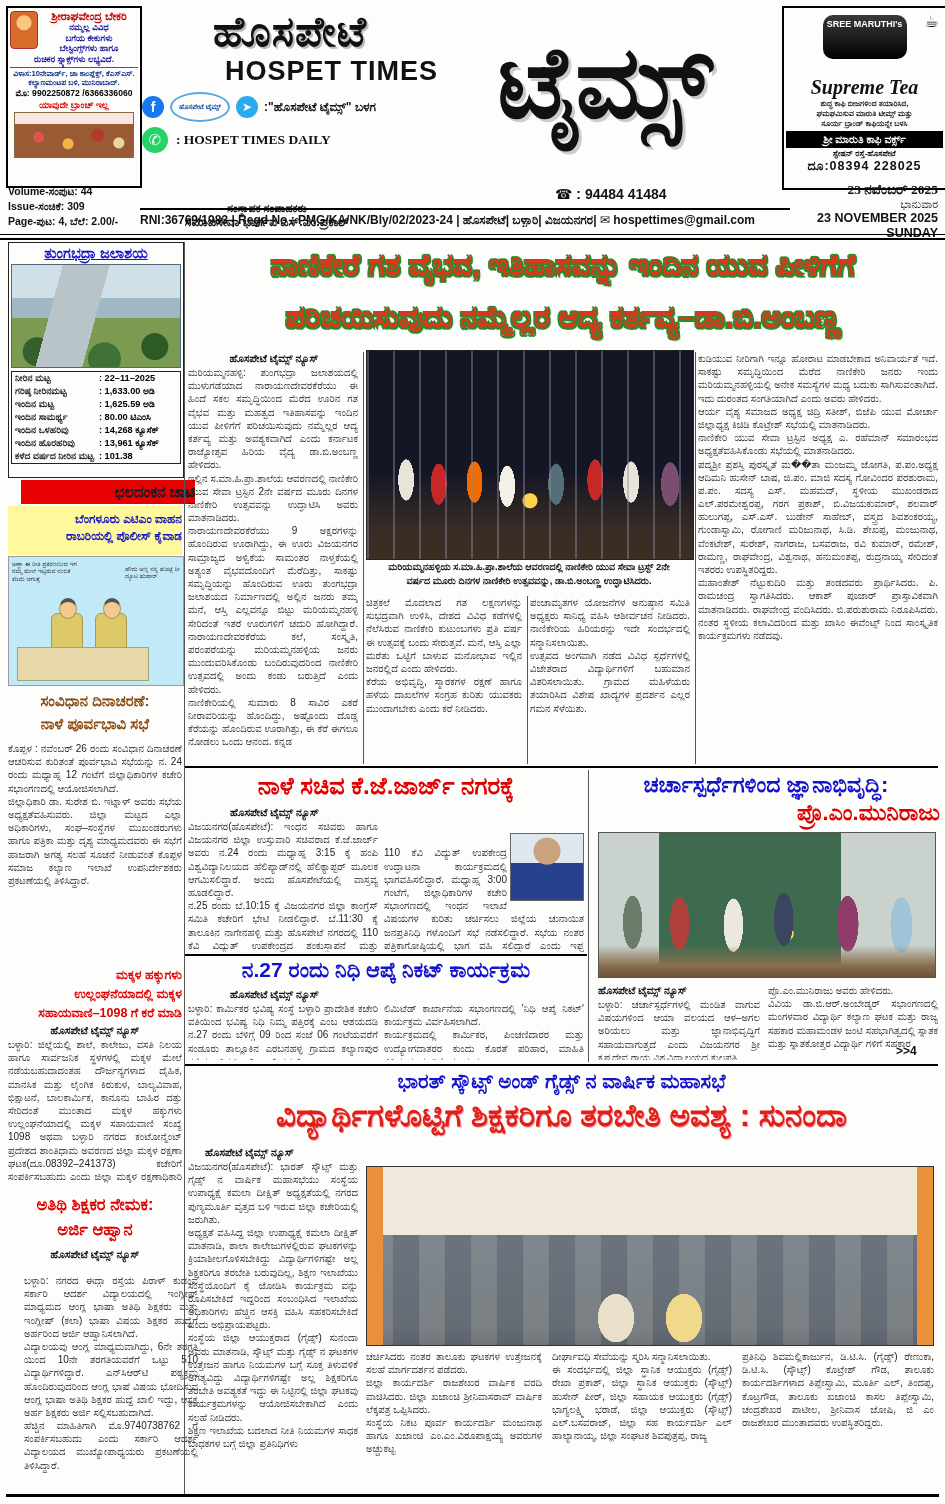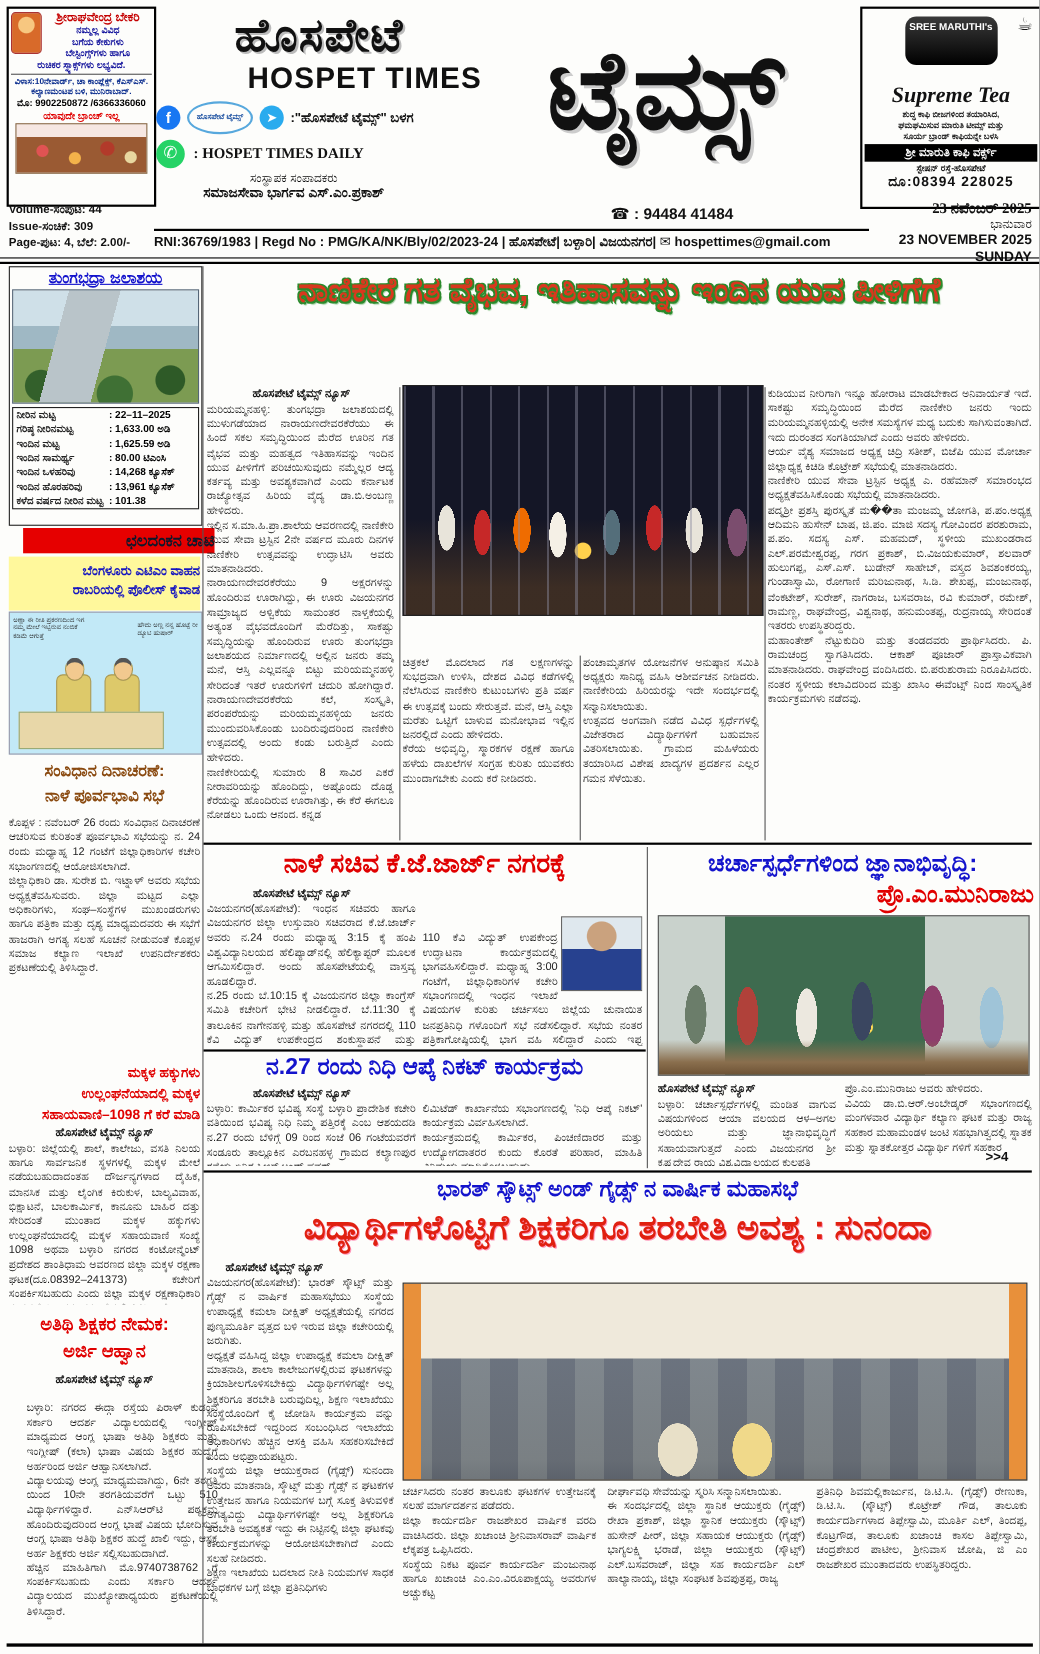--- a/index.html
+++ b/index.html
@@ -37,21 +37,21 @@
   #fb-icon{background:#1877f2;}
   #tg-icon{background:#2aabee;font-size:12px;}
   #fb-badge{width:56px;height:26px;border:2px solid #57a8dd;border-radius:50%;font-size:7px;color:#1a4fa0;
       display:flex;align-items:center;justify-content:center;text-align:center;line-height:1.1;font-weight:bold;}
   #tg-text{font-weight:bold;font-size:12px;}
   #wa-row{left:142px;top:126px;width:330px;height:28px;display:flex;align-items:center;gap:8px;}
   #wa-icon{background:#25d366;width:26px;height:26px;border-radius:50%;color:#fff;text-align:center;line-height:26px;font-size:15px;}
   #wa-text{font-weight:bold;font-size:13.5px;font-family:"Liberation Serif","DejaVu Serif",serif;}
   #founder-block{left:142px;top:156px;width:250px;text-align:center;}
   #editor-block{left:455px;top:156px;width:230px;text-align:center;}
-  .ed-label{font-weight:normal;font-size:11px;}
+  .ed-label{font-weight:bold;font-size:11px;margin-top:46px;}
   .ed-name{font-weight:bold;font-size:12.5px;}
   #phone-line{left:555px;top:186px;font-weight:bold;font-size:14px;}
   #ad-right{left:782px;top:6px;width:157px;height:176px;border:2px solid #000;padding:2px;text-align:center;}
   #tea-logo{margin:5px auto;width:84px;height:40px;background:linear-gradient(#3a3a3a,#000);border-radius:10px;color:#fff;
       font-size:9px;font-weight:bold;line-height:1.15;padding-top:4px;}
   #cup-icon{position:absolute;right:6px;top:4px;font-size:16px;}
   #tea-name{font-family:"Liberation Serif","DejaVu Serif",serif;font-style:italic;font-size:20px;font-weight:bold;margin-top:17px;}
   .tea-desc{font-size:7.6px;font-weight:bold;color:#222;line-height:1.3;}
   #tea-shop{background:#000;color:#fff;font-weight:bold;font-size:10.5px;padding:2px 0;margin-top:2px;}
   #tea-addr{font-size:8px;font-weight:bold;margin-top:1px;}
@@ -323,26 +323,31 @@
     <div>ಅತಿಥಿ ಶಿಕ್ಷಕರ ನೇಮಕ:</div>
     <div>ಅರ್ಜಿ ಆಹ್ವಾನ</div>
   </div>
   <div class="abs byline" id="guest-byline">ಹೊಸಪೇಟೆ ಟೈಮ್ಸ್ ನ್ಯೂಸ್</div>
   <div class="abs body-text" id="guest-body">ಬಳ್ಳಾರಿ: ನಗರದ ಈದ್ಗಾ ರಸ್ತೆಯ ಪಿರಾಳ್ ಕುಡಂವ ಸರ್ಕಾರಿ ಆದರ್ಶ ವಿದ್ಯಾಲಯದಲ್ಲಿ ಇಂಗ್ಲೀಷ್ ಮಾಧ್ಯಮದ ಆಂಗ್ಲ ಭಾಷಾ ಅತಿಥಿ ಶಿಕ್ಷಕರು ಮತ್ತು ಇಂಗ್ಲೀಷ್ (ಕಲಾ) ಭಾಷಾ ವಿಷಯ ಶಿಕ್ಷಕರ ಹುದ್ದೆಗೆ ಅರ್ಹರಿಂದ ಅರ್ಜಿ ಆಹ್ವಾನಿಸಲಾಗಿದೆ.
 ವಿದ್ಯಾಲಯವು ಆಂಗ್ಲ ಮಾಧ್ಯಮವಾಗಿದ್ದು, 6ನೇ ತರಗತಿ ಯಿಂದ 10ನೇ ತರಗತಿಯವರೆಗೆ ಒಟ್ಟು 510 ವಿದ್ಯಾರ್ಥಿಗಳಿದ್ದಾರೆ. ಎನ್‌ಸಿಆರ್‌ಟಿ ಪಠ್ಯಕ್ರಮ ಹೊಂದಿರುವುದರಿಂದ ಆಂಗ್ಲ ಭಾಷೆ ವಿಷಯ ಭೋದಿಸುವ ಆಂಗ್ಲ ಭಾಷಾ ಅತಿಥಿ ಶಿಕ್ಷಕರ ಹುದ್ದೆ ಖಾಲಿ ಇದ್ದು, ಆಸಕ್ತ ಅರ್ಹ ಶಿಕ್ಷಕರು ಅರ್ಜಿ ಸಲ್ಲಿಸಬಹುದಾಗಿದೆ.
 ಹೆಚ್ಚಿನ ಮಾಹಿತಿಗಾಗಿ ಮೊ.9740738762 ಗೆ ಸಂಪರ್ಕಿಸಬಹುದು ಎಂದು ಸರ್ಕಾರಿ ಆದರ್ಶ ವಿದ್ಯಾಲಯದ ಮುಖ್ಯೋಪಾಧ್ಯಯರು ಪ್ರಕಟಣೆಯಲ್ಲಿ ತಿಳಿಸಿದ್ದಾರೆ.</div>
 
   <div class="abs vrule" id="vrule-main"></div>
   <div class="abs head-red-green" id="main-head1">ನಾಣಿಕೇರೆ ಗತ ವೈಭವ, ಇತಿಹಾಸವನ್ನು ಇಂದಿನ ಯುವ ಪೀಳಿಗೆಗೆ</div>
+  <div class="abs head-red-green" id="main-head2">ಪರಿಚಯಿಸುವುದು ನಮ್ಮೆಲ್ಲರ ಆದ್ಯ ಕರ್ತವ್ಯ–ಡಾ.ಬಿ.ಅಂಬಣ್ಣ</div>
   <div class="abs byline" id="main-byline">ಹೊಸಪೇಟೆ ಟೈಮ್ಸ್ ನ್ಯೂಸ್</div>
   <div class="abs body-text" id="main-col1">ಮರಿಯಮ್ಮನಹಳ್ಳಿ: ತುಂಗಭದ್ರಾ ಜಲಾಶಯದಲ್ಲಿ ಮುಳುಗಡೆಯಾದ ನಾರಾಯಣದೇವರಕೆರೆಯು ಈ ಹಿಂದೆ ಸಕಲ ಸಮೃದ್ಧಿಯಿಂದ ಮೆರೆದ ಊರಿನ ಗತ ವೈಭವ ಮತ್ತು ಮಹತ್ವದ ಇತಿಹಾಸವನ್ನು ಇಂದಿನ ಯುವ ಪೀಳಿಗೆಗೆ ಪರಿಚಯಿಸುವುದು ನಮ್ಮೆಲ್ಲರ ಆದ್ಯ ಕರ್ತವ್ಯ ಮತ್ತು ಅವಶ್ಯಕವಾಗಿದೆ ಎಂದು ಕರ್ನಾಟಕ ರಾಜ್ಯೋತ್ಸವ ಹಿರಿಯ ವೈದ್ಯ ಡಾ.ಬಿ.ಅಂಬಣ್ಣ ಹೇಳಿದರು.
 ಇಲ್ಲಿನ ಸ.ಮಾ.ಹಿ.ಪ್ರಾ.ಶಾಲೆಯ ಆವರಣದಲ್ಲಿ ನಾಣಿಕೇರಿ ಯುವ ಸೇವಾ ಟ್ರಸ್ಟಿನ 2ನೇ ವರ್ಷದ ಮೂರು ದಿನಗಳ ನಾಣಿಕೇರಿ ಉತ್ಸವವನ್ನು ಉದ್ಘಾಟಿಸಿ ಅವರು ಮಾತನಾಡಿದರು.
 ನಾರಾಯಣದೇವರಕೆರೆಯು 9 ಅಕ್ಷರಗಳನ್ನು ಹೊಂದಿರುವ ಊರಾಗಿದ್ದು, ಈ ಊರು ವಿಜಯನಗರ ಸಾಮ್ರಾಜ್ಯದ ಅಳ್ವಿಕೆಯ ಸಾಮಂತರ ನಾಳ್ತಕೆಯಲ್ಲಿ ಅತ್ಯಂತ ವೈಭವದೊಂದಿಗೆ ಮೆರೆದಿತ್ತು, ಸಾಕಷ್ಟು ಸಮೃದ್ಧಿಯನ್ನು ಹೊಂದಿರುವ ಊರು ತುಂಗಭದ್ರಾ ಜಲಾಶಯದ ನಿರ್ಮಾಣದಲ್ಲಿ ಅಲ್ಲಿನ ಜನರು ತಮ್ಮ ಮನೆ, ಆಸ್ತಿ ಎಲ್ಲವನ್ನೂ ಬಿಟ್ಟು ಮರಿಯಮ್ಮನಹಳ್ಳಿ ಸೇರಿದಂತೆ ಇತರೆ ಊರುಗಳಿಗೆ ಚದುರಿ ಹೋಗಿದ್ದಾರೆ. ನಾರಾಯಣದೇವರಕೆರೆಯ ಕಲೆ, ಸಂಸ್ಕೃತಿ, ಪರಂಪರೆಯನ್ನು ಮರಿಯಮ್ಮನಹಳ್ಳಿಯ ಜನರು ಮುಂದುವರಿಸಿಕೊಂಡು ಬಂದಿರುವುದರಿಂದ ನಾಣಿಕೇರಿ ಉತ್ಸವದಲ್ಲಿ ಅಂದು ಕಂಡು ಬರುತ್ತಿದೆ ಎಂದು ಹೇಳಿದರು.
 ನಾಣಿಕೇರಿಯಲ್ಲಿ ಸುಮಾರು 8 ಸಾವಿರ ಎಕರೆ ನೀರಾವರಿಯನ್ನು ಹೊಂದಿದ್ದು, ಅಷ್ಟೊಂದು ದೊಡ್ಡ ಕೆರೆಯನ್ನು ಹೊಂದಿರುವ ಊರಾಗಿತ್ತು, ಈ ಕೆರೆ ಈಗಲೂ ನೋಡಲು ಒಂದು ಆನಂದ. ಕನ್ನಡ</div>
   <div class="abs photo" id="main-photo"></div>
+  <div class="abs" id="main-caption">
+    <div>ಮರಿಯಮ್ಮನಹಳ್ಳಿಯ ಸ.ಮಾ.ಹಿ.ಪ್ರಾ.ಶಾಲೆಯ ಆವರಣದಲ್ಲಿ ನಾಣಿಕೇರಿ ಯುವ ಸೇವಾ ಟ್ರಸ್ಟ್ 2ನೇ</div>
+    <div>ವರ್ಷದ ಮೂರು ದಿನಗಳ ನಾಣಿಕೇರಿ ಉತ್ಸವವನ್ನು, ಡಾ.ಬಿ.ಅಂಬಣ್ಣ ಉದ್ಘಾಟಿಸಿದರು.</div>
+  </div>
   <div class="abs body-text" id="main-col2">ಚಿತ್ರಕಲೆ ಮೊದಲಾದ ಗತ ಲಕ್ಷಣಗಳನ್ನು ಸುಭದ್ರವಾಗಿ ಉಳಿಸಿ, ದೇಶದ ವಿವಿಧ ಕಡೆಗಳಲ್ಲಿ ನೆಲೆಸಿರುವ ನಾಣಿಕೇರಿ ಕುಟುಂಬಗಳು ಪ್ರತಿ ವರ್ಷ ಈ ಉತ್ಸವಕ್ಕೆ ಬಂದು ಸೇರುತ್ತವೆ. ಮನೆ, ಆಸ್ತಿ ಎಲ್ಲಾ ಮರೆತು ಒಟ್ಟಿಗೆ ಬಾಳುವ ಮನೋಭಾವ ಇಲ್ಲಿನ ಜನರಲ್ಲಿದೆ ಎಂದು ಹೇಳಿದರು.
 ಕೆರೆಯ ಅಭಿವೃದ್ಧಿ, ಸ್ಮಾರಕಗಳ ರಕ್ಷಣೆ ಹಾಗೂ ಹಳೆಯ ದಾಖಲೆಗಳ ಸಂಗ್ರಹ ಕುರಿತು ಯುವಕರು ಮುಂದಾಗಬೇಕು ಎಂದು ಕರೆ ನೀಡಿದರು.</div>
   <div class="abs body-text" id="main-col3">ಪಂಚಾಮೃತಗಳ ಯೋಜನೆಗಳ ಅನುಷ್ಠಾನ ಸಮಿತಿ ಅಧ್ಯಕ್ಷರು ಸಾನಿಧ್ಯ ವಹಿಸಿ ಆಶೀರ್ವಚನ ನೀಡಿದರು. ನಾಣಿಕೇರಿಯ ಹಿರಿಯರನ್ನು ಇದೇ ಸಂದರ್ಭದಲ್ಲಿ ಸನ್ಮಾನಿಸಲಾಯಿತು.
 ಉತ್ಸವದ ಅಂಗವಾಗಿ ನಡೆದ ವಿವಿಧ ಸ್ಪರ್ಧೆಗಳಲ್ಲಿ ವಿಜೇತರಾದ ವಿದ್ಯಾರ್ಥಿಗಳಿಗೆ ಬಹುಮಾನ ವಿತರಿಸಲಾಯಿತು. ಗ್ರಾಮದ ಮಹಿಳೆಯರು ತಯಾರಿಸಿದ ವಿಶೇಷ ಖಾದ್ಯಗಳ ಪ್ರದರ್ಶನ ಎಲ್ಲರ ಗಮನ ಸೆಳೆಯಿತು.</div>
   <div class="abs body-text" id="main-col4">ಕುಡಿಯುವ ನೀರಿಗಾಗಿ ಇನ್ನೂ ಹೋರಾಟ ಮಾಡಬೇಕಾದ ಅನಿವಾರ್ಯತೆ ಇದೆ. ಸಾಕಷ್ಟು ಸಮೃದ್ಧಿಯಿಂದ ಮೆರೆದ ನಾಣಿಕೇರಿ ಜನರು ಇಂದು ಮರಿಯಮ್ಮನಹಳ್ಳಿಯಲ್ಲಿ ಅನೇಕ ಸಮಸ್ಯೆಗಳ ಮಧ್ಯ ಬದುಕು ಸಾಗಿಸುವಂತಾಗಿದೆ. ಇದು ದುರಂತದ ಸಂಗತಿಯಾಗಿದೆ ಎಂದು ಅವರು ಹೇಳಿದರು.
 ಆರ್ಯ ವೈಶ್ಯ ಸಮಾಜದ ಅಧ್ಯಕ್ಷ ಚಿದ್ರಿ ಸತೀಶ್, ಬಿಜೆಪಿ ಯುವ ಮೋರ್ಚಾ ಜಿಲ್ಲಾಧ್ಯಕ್ಷ ಕಿಚಿಡಿ ಕೊಟ್ರೇಶ್ ಸಭೆಯಲ್ಲಿ ಮಾತನಾಡಿದರು.
 ನಾಣಿಕೇರಿ ಯುವ ಸೇವಾ ಟ್ರಸ್ಟಿನ ಅಧ್ಯಕ್ಷ ಎ. ರಹೆಮಾನ್ ಸಮಾರಂಭದ ಅಧ್ಯಕ್ಷತೆವಹಿಸಿಕೊಂಡು ಸಭೆಯಲ್ಲಿ ಮಾತನಾಡಿದರು.
 ಪದ್ಮಶ್ರೀ ಪ್ರಶಸ್ತಿ ಪುರಸ್ಕೃತೆ ಮ��ತಾ ಮಂಜಮ್ಮ ಜೋಗತಿ, ಪ.ಪಂ.ಅಧ್ಯಕ್ಷ ಆದಿಮನಿ ಹುಸೇನ್ ಬಾಷ, ಜಿ.ಪಂ. ಮಾಜಿ ಸದಸ್ಯ ಗೋವಿಂದರ ಪರಶುರಾಮ, ಪ.ಪಂ. ಸದಸ್ಯ ಎಸ್. ಮಹಮದ್, ಸ್ಥಳೀಯ ಮುಖಂಡರಾದ ಎಲ್.ಪರಮೇಶ್ವರಪ್ಪ, ಗರಗ ಪ್ರಕಾಶ್, ಬಿ.ವಿಜಯಕುಮಾರ್, ಶಲವಾರ್ ಹುಲುಗಪ್ಪ, ಎಸ್.ಎಸ್. ಬುಡೇನ್ ಸಾಹೇಬ್, ವಸ್ತ್ರದ ಶಿವಶಂಕರಯ್ಯ, ಗುಂಡಾಸ್ವಾಮಿ, ರೋಗಾಣಿ ಮರಿಜುನಾಥ, ಸಿ.ಡಿ. ಶೇಖಪ್ಪ, ಮಂಜುನಾಥ, ವೆಂಕಟೇಶ್, ಸುರೇಶ್, ನಾಗರಾಜ, ಬಸವರಾಜ, ರವಿ ಕುಮಾರ್, ರಮೇಶ್, ರಾಮಣ್ಣ, ರಾಘವೇಂದ್ರ, ವಿಶ್ವನಾಥ, ಹನುಮಂತಪ್ಪ, ರುದ್ರನಾಯ್ಕ ಸೇರಿದಂತೆ ಇತರರು ಉಪಸ್ಥಿತರಿದ್ದರು.
 ಮಹಾಂತೇಶ್ ನೆಟ್ಟುಕುದಿರಿ ಮತ್ತು ತಂಡದವರು ಪ್ರಾರ್ಥಿಸಿದರು. ಪಿ. ರಾಮಚಂದ್ರ ಸ್ವಾಗತಿಸಿದರು. ಆಕಾಶ್ ಪೂಜಾರ್ ಪ್ರಾಸ್ತಾವಿಕವಾಗಿ ಮಾತನಾಡಿದರು. ರಾಘವೇಂದ್ರ ವಂದಿಸಿದರು. ಬಿ.ಪರುಶುರಾಮ ನಿರೂಪಿಸಿದರು. ನಂತರ ಸ್ಥಳೀಯ ಕಲಾವಿದರಿಂದ ಮತ್ತು ಖಾಸಿಂ ಈವೆಂಟ್ಸ್ ನಿಂದ ಸಾಂಸ್ಕೃತಿಕ ಕಾರ್ಯಕ್ರಮಗಳು ನಡೆದವು.</div>
   <div class="abs vrule" id="cr1"></div>

